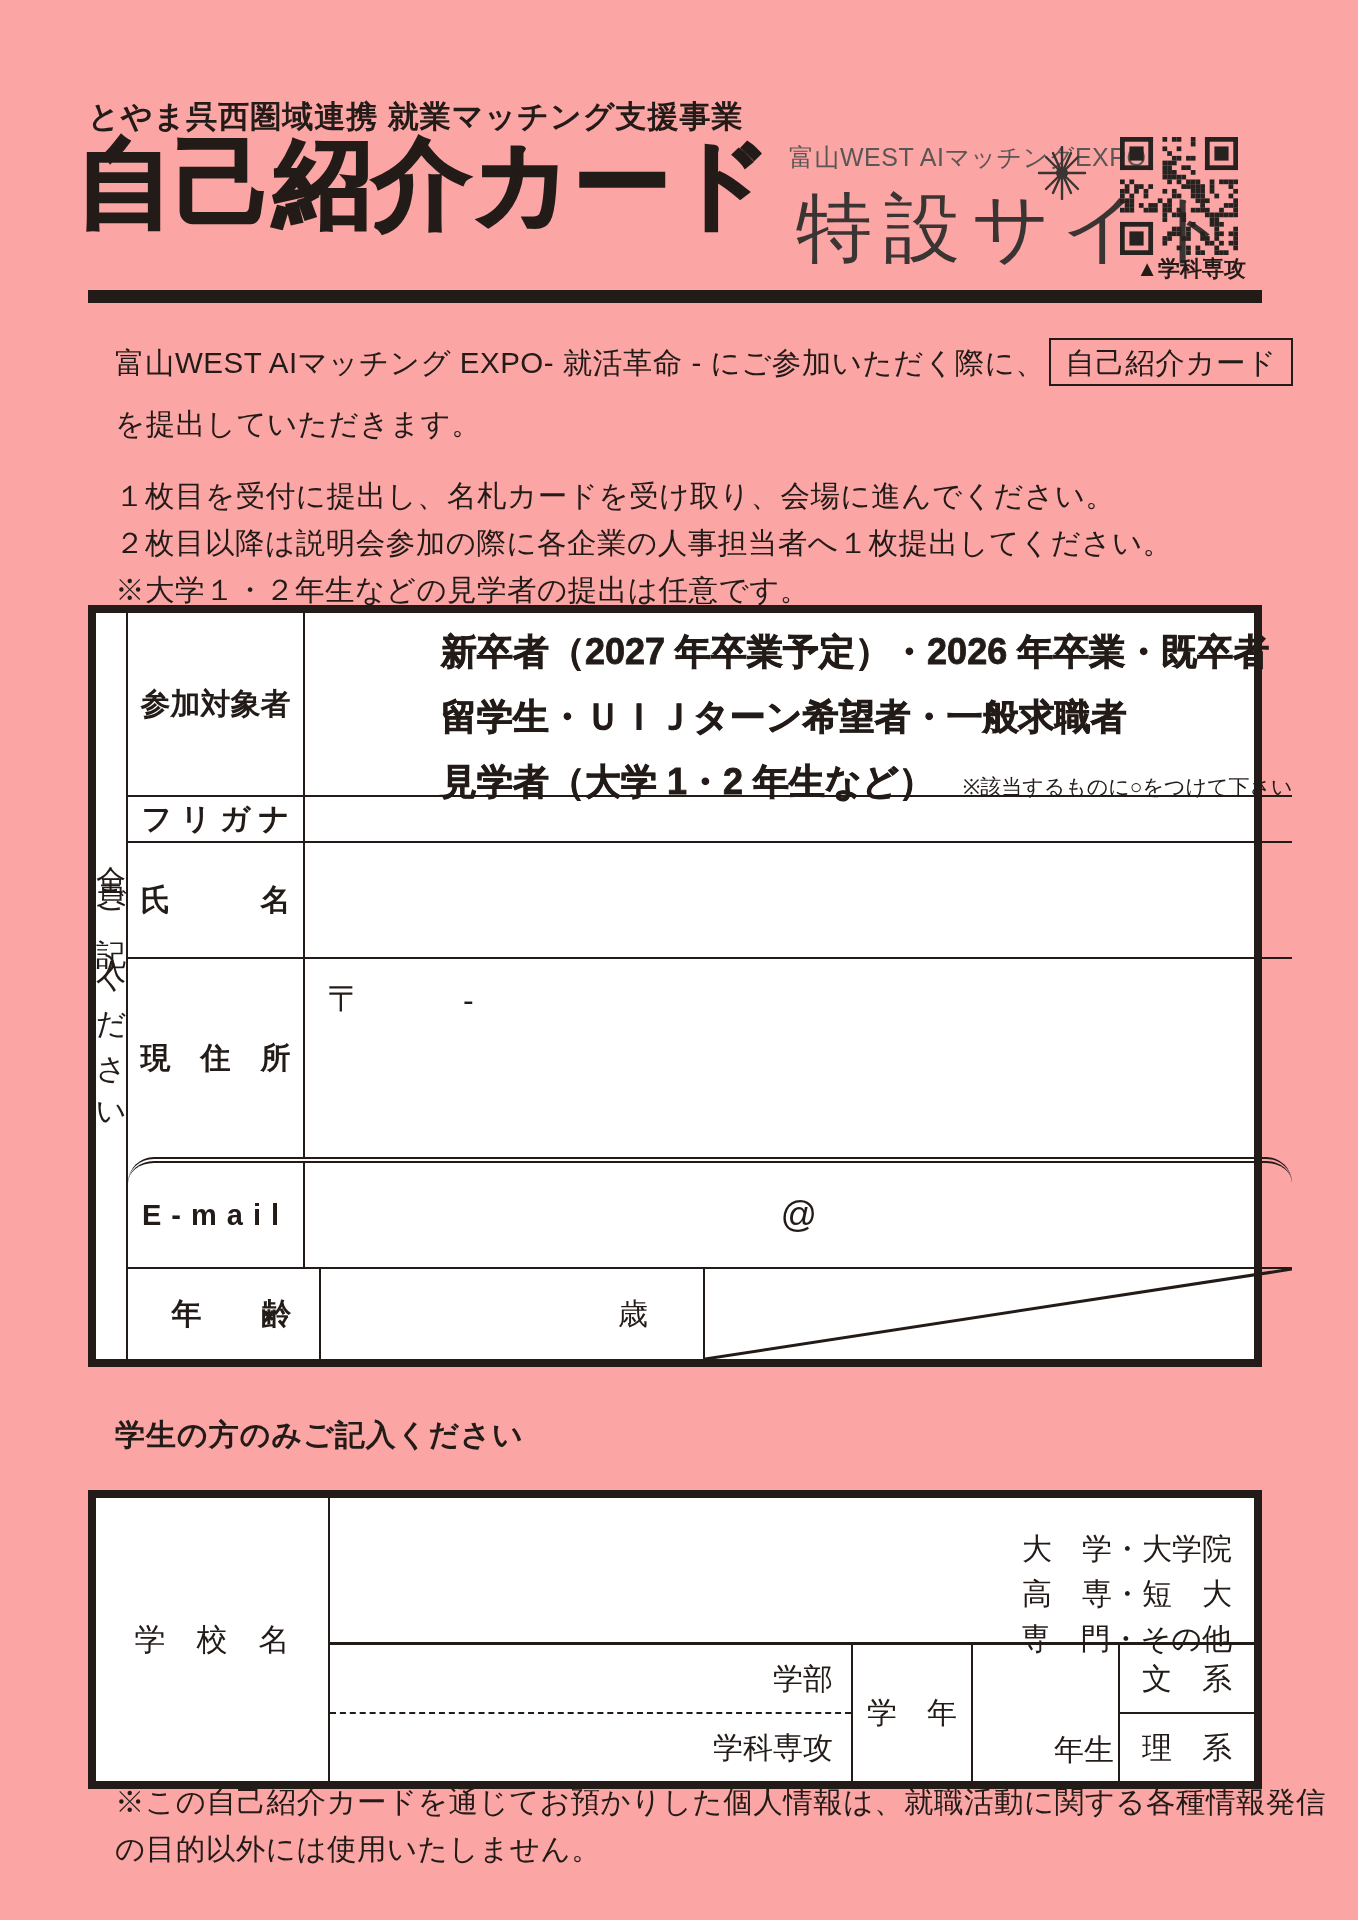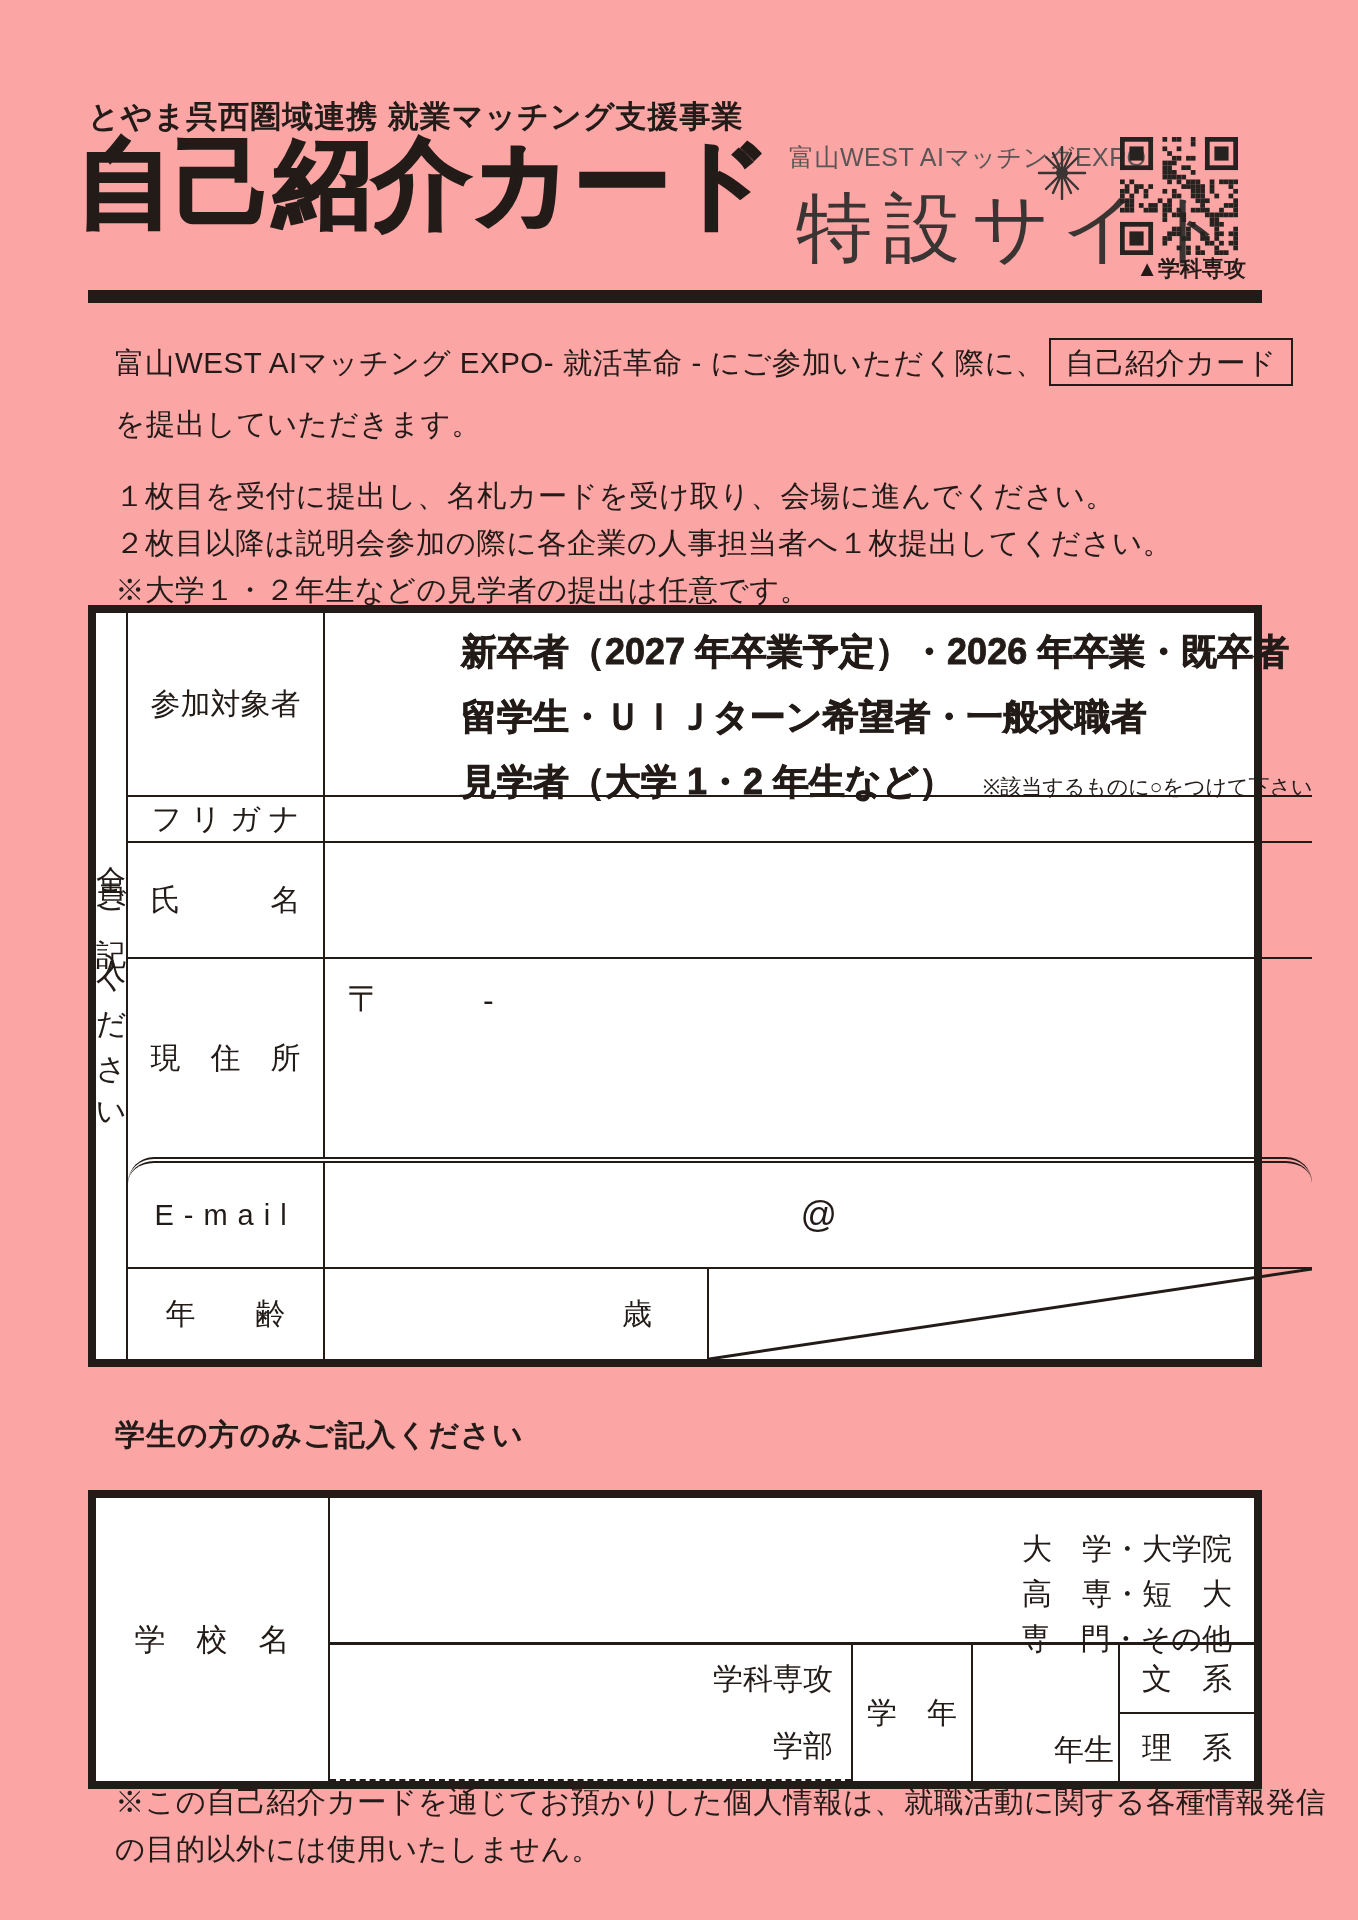--- a/index.html
+++ b/index.html
@@ -28,29 +28,29 @@
   .lbl{font-size:30px;letter-spacing:0;}
 
   
   .t1{left:88px;top:605px;width:1174px;}
   .t1-side{width:46px;border-right:2px solid #221b18;display:flex;align-items:center;justify-content:center;}
   .t1-side .vtext{writing-mode:vertical-rl;font-size:30px;letter-spacing:13px;line-height:1;}
   .t1-rows{flex:1;display:flex;flex-direction:column;}
   .t1 .row{display:flex;box-sizing:border-box;}
   .t1 .row + .row{border-top:2px solid #221b18;}
   .t1 .row.dbl{border-top:6px double #221b18;border-radius:26px;}
-  .t1 .lblcell{width:197px;border-right:2px solid #221b18;display:flex;align-items:center;
-               justify-content:center;box-sizing:border-box;}
+  .t1 .lblcell{width:177px;border-right:2px solid #221b18;display:flex;align-items:center;
+               justify-content:center;box-sizing:border-box;font-weight:bold;}
   .t1 .cell{flex:1;position:relative;box-sizing:border-box;}
   .r-target{height:182px;}
   .r-furigana{height:46px;}
   .r-name{height:116px;}
   .r-address{height:200px;}
   .r-email{height:110px;}
-  .r-age{height:92px;}
+  .r-age{height:92px;padding-left:16px;}
   .target-lines{padding:6px 0 0 100px;font-size:36px;font-weight:800;line-height:65px;
                 -webkit-text-stroke:.8px #221b18;white-space:nowrap;margin-left:36px;}
   .target-note{font-size:21px;font-weight:400;-webkit-text-stroke:0;margin-left:28px;letter-spacing:0;}
   .addr-line{padding:22px 0 0 22px;font-size:36px;}
   .addr-hyphen{margin-left:100px;font-size:32px;}
   .center-cell{display:flex;align-items:center;justify-content:center;font-size:36px;}
   .email-lbl{font-size:29px;letter-spacing:10px;}
   .age-split{display:flex;height:100%;}
   .age-sai{width:384px;border-right:2px solid #221b18;display:flex;align-items:center;
            justify-content:flex-end;padding-right:55px;font-size:30px;box-sizing:border-box;}
@@ -369,26 +369,26 @@
   <div class="abs tbl t2">
     <div class="t2-name">学　校　名</div>
     <div class="t2-right">
       <div class="t2-rowA">
         <div>大　学・大学院</div>
         <div>高　専・短　大</div>
         <div>専　門・その他</div>
       </div>
       <div class="t2-rowB">
         <div class="t2-fac">
+          <div class="half top">
+            <span>学部</span>
+          </div>
           <div class="half">
             <span>学科専攻</span>
           </div>
-          <div class="half top">
-            <span>学部</span>
-          </div>
         </div>
         <div class="t2-grade">学　年</div>
         <div class="t2-gradeval">
           <span>年生</span>
         </div>
         <div class="t2-keis">
           <div class="k top">文　系</div>
           <div class="k">理　系</div>
         </div>
       </div>

